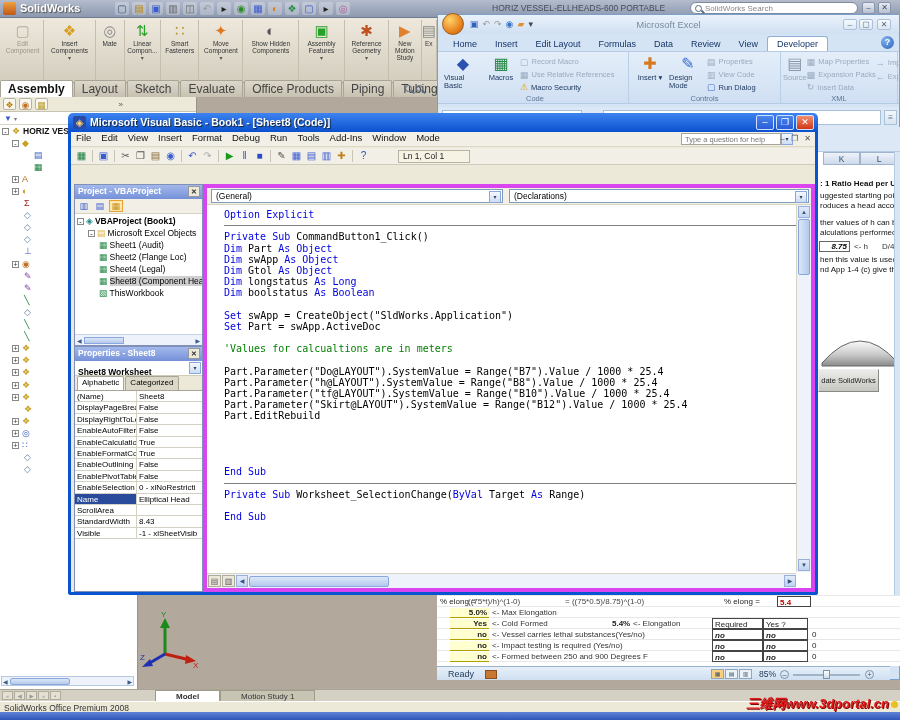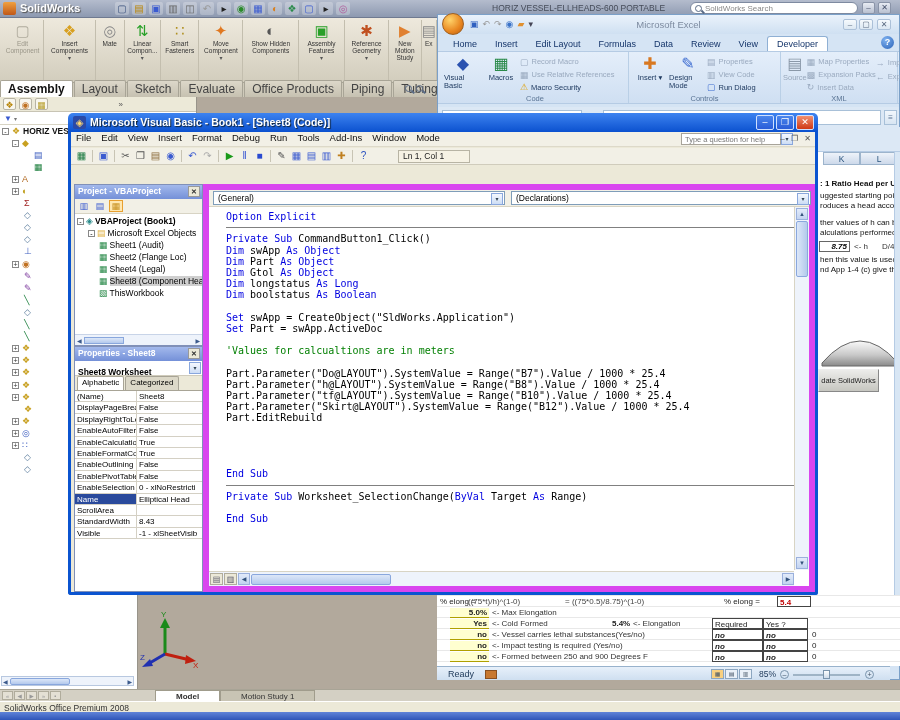--- a/index.html
+++ b/index.html
@@ -140,21 +140,21 @@
 .pcombo .cval{font-size:8.5px;padding:2px 3px;display:inline-block}
 .dbtn{position:absolute;right:1px;top:1px;width:12px;height:12px;background:linear-gradient(#f4f8fe,#cdddf5);border:1px solid #89a7dd;font-size:6px;text-align:center;line-height:11px;color:#345}
 .ptabs{height:14px;background:#ece9d8;display:flex;padding-left:2px}
 .ptabs span{font-size:8px;padding:1px 4px;border:1px solid #a8a496;border-bottom:none;background:#dcd8c8;border-radius:2px 2px 0 0;margin-right:1px}
 .ptabs span.active{background:#fff}
 .pgrid{border-top:1px solid #a8a496}
 .pgr{display:flex;height:11.4px;border-bottom:1px solid #d4d0c4;font-size:8px;overflow:hidden}
 .pgr .pkey{flex:0 0 62px;border-right:1px solid #d4d0c4;padding:1px 2px;white-space:nowrap;overflow:hidden}
 .pgr .pval{flex:1;padding:1px 2px;white-space:nowrap;overflow:hidden}
 .pgr.selrow .pkey{background:#2a4a9c;color:#fff}
-.vb-code{position:absolute;left:132px;top:52px;width:612px;height:408px;background:#fff;border:6px solid #d946ef}
+.vb-code{position:absolute;left:132px;top:52px;width:612px;height:408px;background:#fff;border:4px solid #d946ef}
 .cddrops{position:absolute;left:0;top:0;width:100%;height:17px;background:#f2f0e6;border-bottom:1px solid #d8d4c4}
 .cdropbox{position:absolute;top:1px;height:14px;background:#fff;border:1px solid #7f9db9;font-size:8.5px;padding:1px 4px;white-space:nowrap}
 .codearea{position:absolute;left:1px;top:18px;right:15px;bottom:16px;background:#fff;overflow:hidden;padding:3px 0 0 16px;font-family:"DejaVu Sans Mono","Liberation Mono",monospace;font-size:10px}
 .cline{height:11.2px;line-height:11.2px;white-space:pre;color:#000}
 .cline .kw{color:#0000e0}
 .cline .cm{color:#007f00}
 .cdiv{height:11.2px;background:linear-gradient(to bottom,transparent 5px,#808080 5px,#808080 6px,transparent 6px)}
 .vscroll{position:absolute;right:0;top:17px;width:15px;bottom:16px;background:#eef3fb;border-left:1px solid #d8d4c4}
 .vscroll .sa{position:absolute;left:1px;width:12px;height:12px;background:linear-gradient(#e2ebfa,#c2d3f0);border:1px solid #9ab0dc;font-size:6px;text-align:center;line-height:11px;color:#33527c}
 .vscroll .vthumb{position:absolute;left:1px;top:14px;width:12px;height:56px;background:linear-gradient(90deg,#dce7f8,#b4c9ec);border:1px solid #89a7dd;border-radius:2px}
@@ -835,22 +835,22 @@
 
     <div class="vb-code">
       <div class="cddrops">
         <span class="cdropbox" style="left:4px;width:292px"><span>(General)</span><span class="dbtn">▾</span></span>
         <span class="cdropbox" style="left:302px;width:300px"><span>(Declarations)</span><span class="dbtn">▾</span></span>
       </div>
       <div class="codearea" id="vbCode">
           <div class="cline"><span class="kw">Option Explicit</span></div>
           <div class="cdiv"></div>
           <div class="cline"><span class="kw">Private Sub </span><span class="">CommandButton1_Click()</span></div>
+          <div class="cline"><span class="kw">Dim </span><span class="">Part </span><span class="kw">As Object</span></div>
           <div class="cline"><span class="kw">Dim </span><span class="">swApp </span><span class="kw">As Object</span></div>
-          <div class="cline"><span class="kw">Dim </span><span class="">Part </span><span class="kw">As Object</span></div>
           <div class="cline"><span class="kw">Dim </span><span class="">Gtol </span><span class="kw">As Object</span></div>
           <div class="cline"><span class="kw">Dim </span><span class="">longstatus </span><span class="kw">As Long</span></div>
           <div class="cline"><span class="kw">Dim </span><span class="">boolstatus </span><span class="kw">As Boolean</span></div>
           <div class="cline"></div>
           <div class="cline"><span class="kw">Set </span><span class="">swApp = CreateObject("SldWorks.Application")</span></div>
           <div class="cline"><span class="kw">Set </span><span class="">Part = swApp.ActiveDoc</span></div>
           <div class="cline"></div>
           <div class="cline"><span class="cm">'Values for calcualtions are in meters</span></div>
           <div class="cline"></div>
           <div class="cline"><span class="">Part.Parameter("Do@LAYOUT").SystemValue = Range("B7").Value / 1000 * 25.4</span></div>
@@ -876,13 +876,14 @@
       <div class="hscroll">
         <span class="mb">▤</span>
         <span class="mb">▥</span>
         <span class="sa">◀</span>
         <span class="hthumb"></span>
         <span class="sa endarrow">▶</span>
       </div>
     </div>
   </div>
 
+  <div class="watermark a">三维网www.3dportal.cn</div>
 </div>
 
 </body></html>

